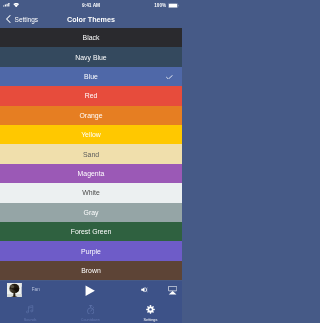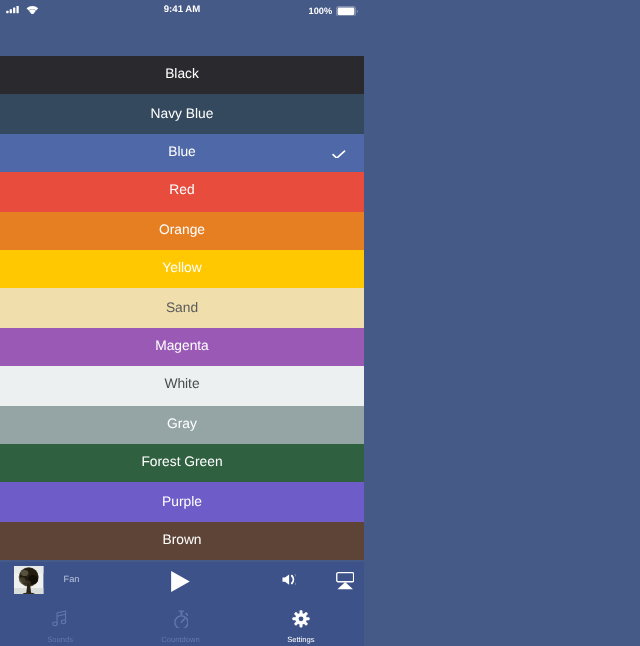--- a/index.html
+++ b/index.html
@@ -62,20 +62,29 @@
     <div class="sb-right">
       <span class="sb-pct">100%</span>
       <svg width="11.2" height="5.4" viewBox="0 0 56 27" style="position:relative;top:0.4px">
         <rect x="1" y="1" width="48" height="25" rx="6" ry="6" fill="none" stroke="#fff" stroke-opacity="0.42" stroke-width="2"></rect>
         <rect x="4" y="4" width="42" height="19" rx="3.4" ry="3.4" fill="#fff"></rect>
         <path d="M52.2 9.2 a5.2 5.2 0 0 1 0 8.6 Z" fill="#fff" fill-opacity="0.42"></path>
       </svg>
     </div>
   </div>
 
+  <div class="navbar">
+    <div class="nav-back">
+      <svg width="4.7" height="8" viewBox="0 0 24 41">
+        <path d="M21 2.6 L3 20.5 L21 38.4" fill="none" stroke="#fff" stroke-width="5.2" stroke-linecap="round" stroke-linejoin="round"></path>
+      </svg>
+      <span>Settings</span>
+    </div>
+    <div class="nav-title">Color Themes</div>
+  </div>
 
   <div class="list" id="theme-list">
       <div class="row" style="background: rgb(42, 42, 46); color: rgb(255, 255, 255);">
         <span class="row-label">Black</span>
       </div>
       <div class="row" style="background: rgb(52, 73, 94); color: rgb(255, 255, 255);">
         <span class="row-label">Navy Blue</span>
       </div>
       <div class="row" style="background: rgb(79, 104, 168); color: rgb(255, 255, 255);">
         <span class="row-label">Blue</span>

